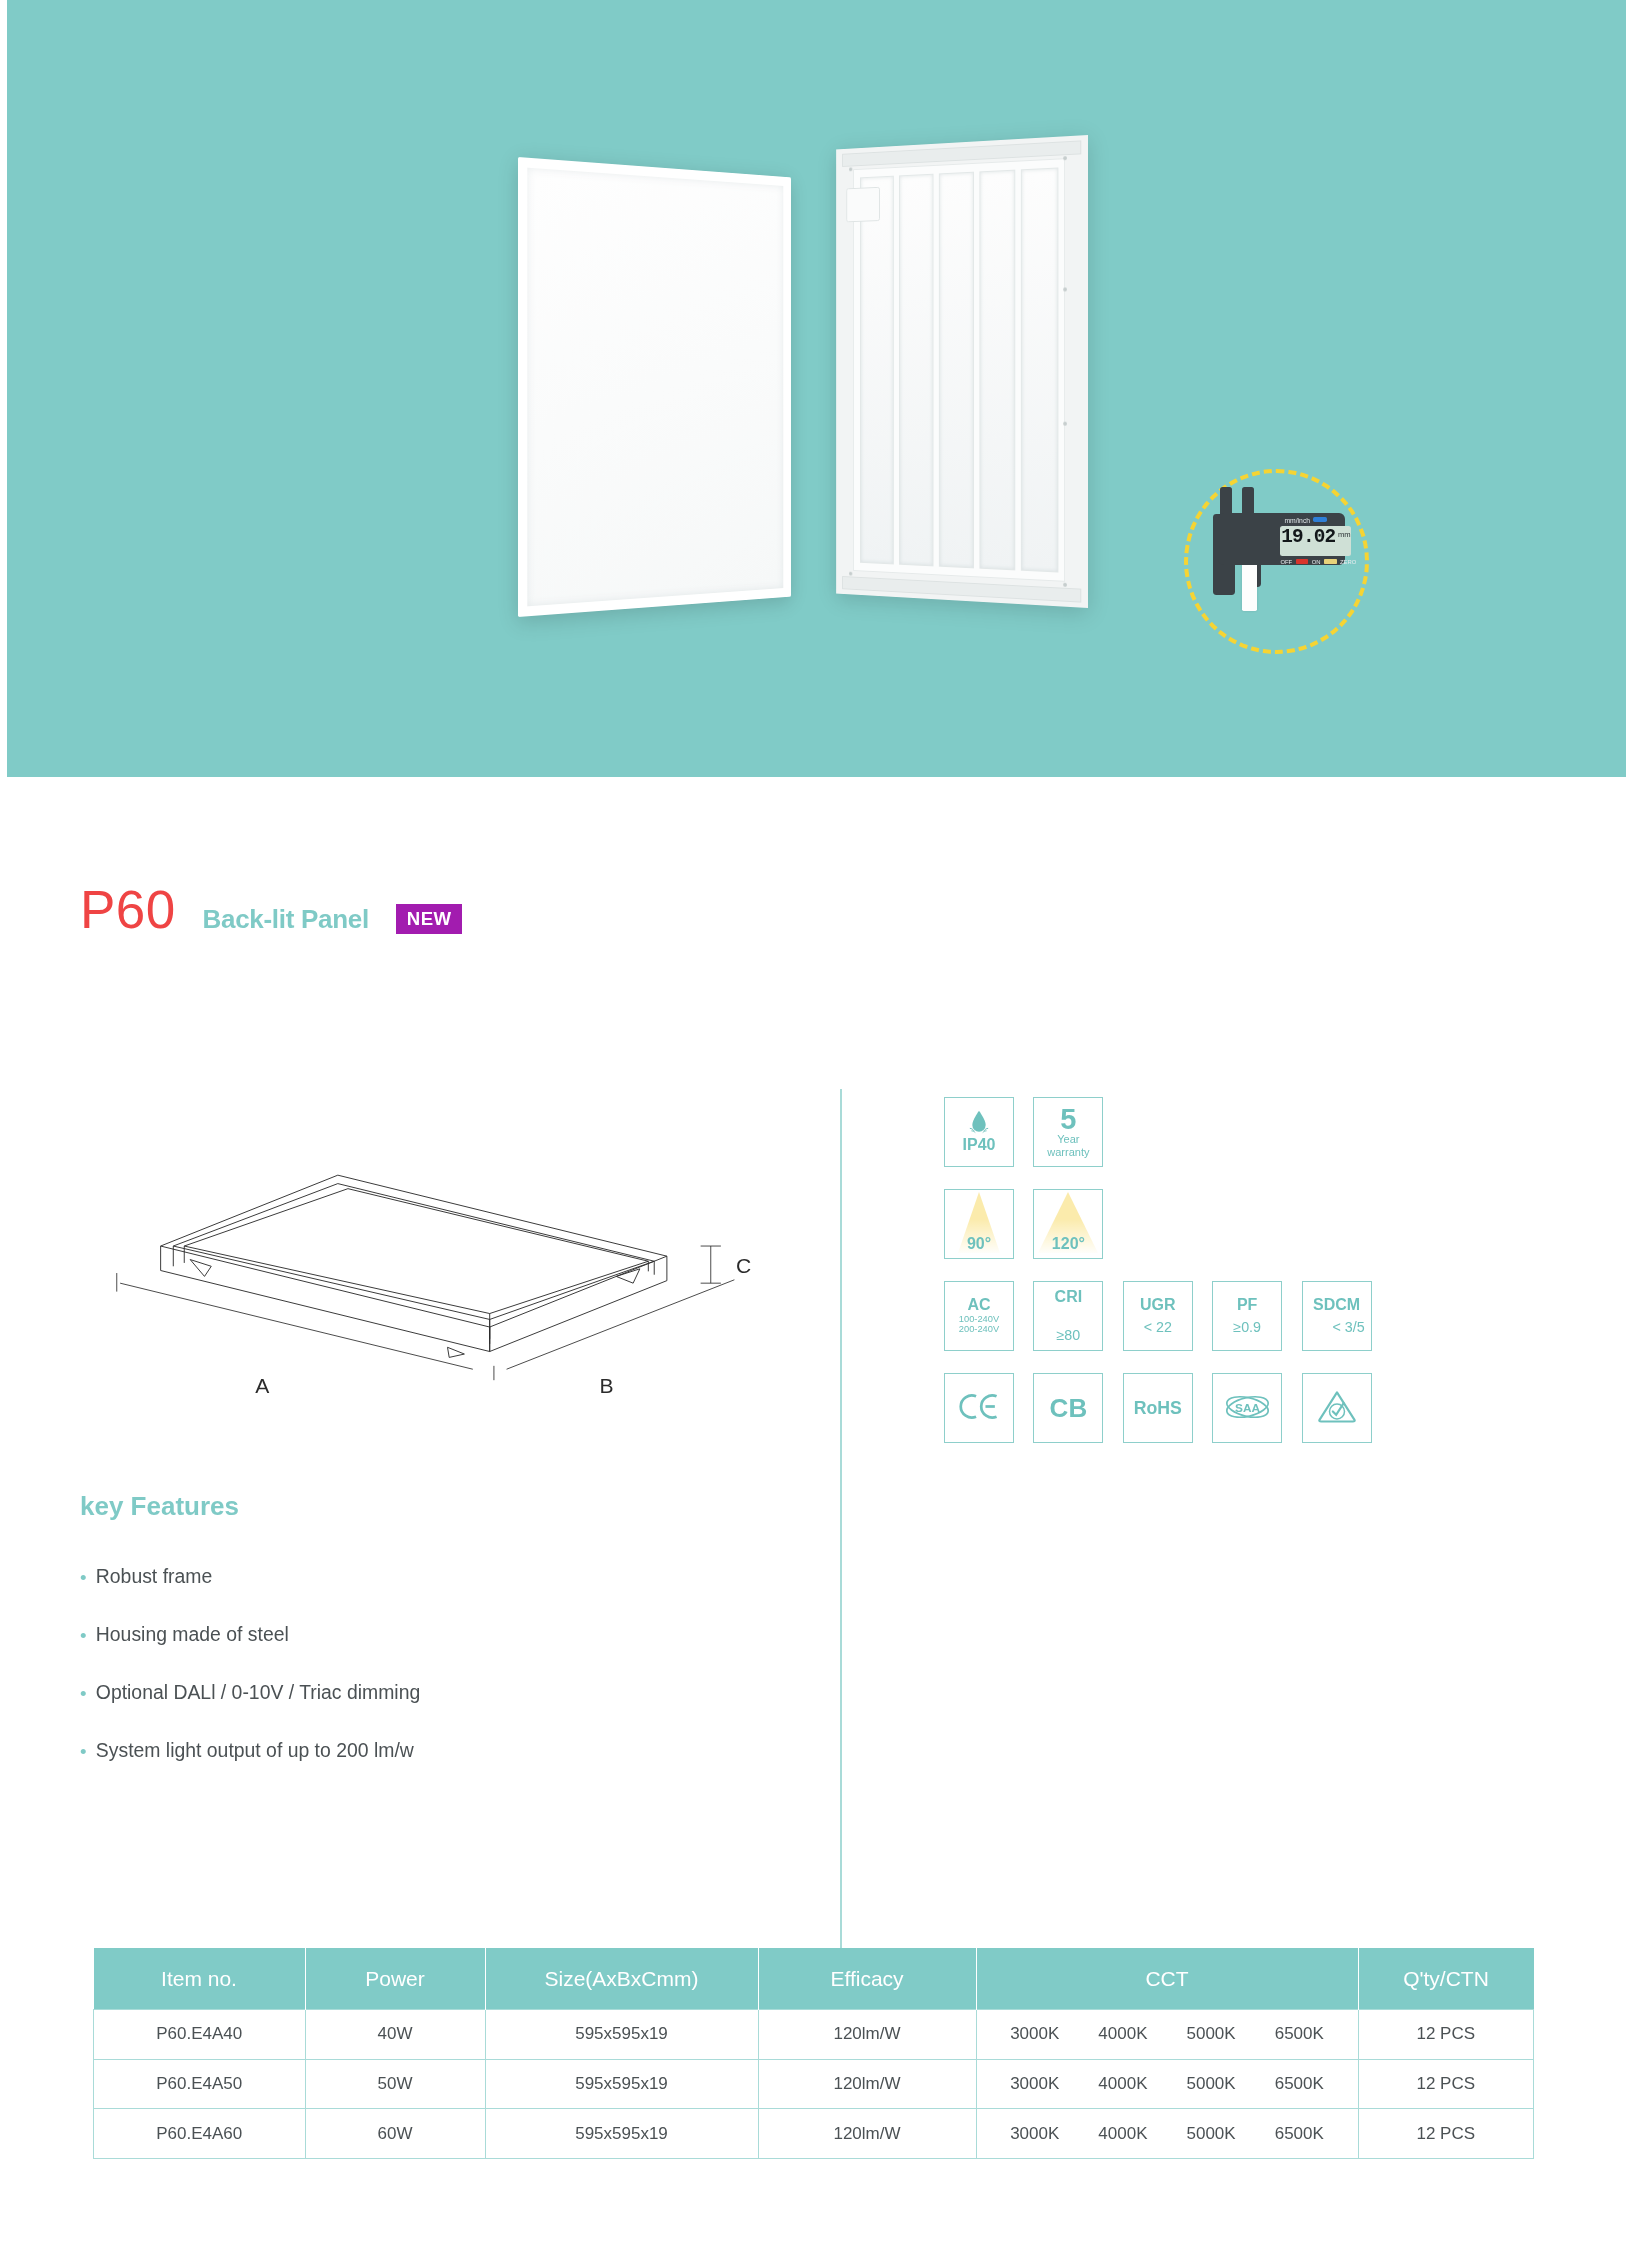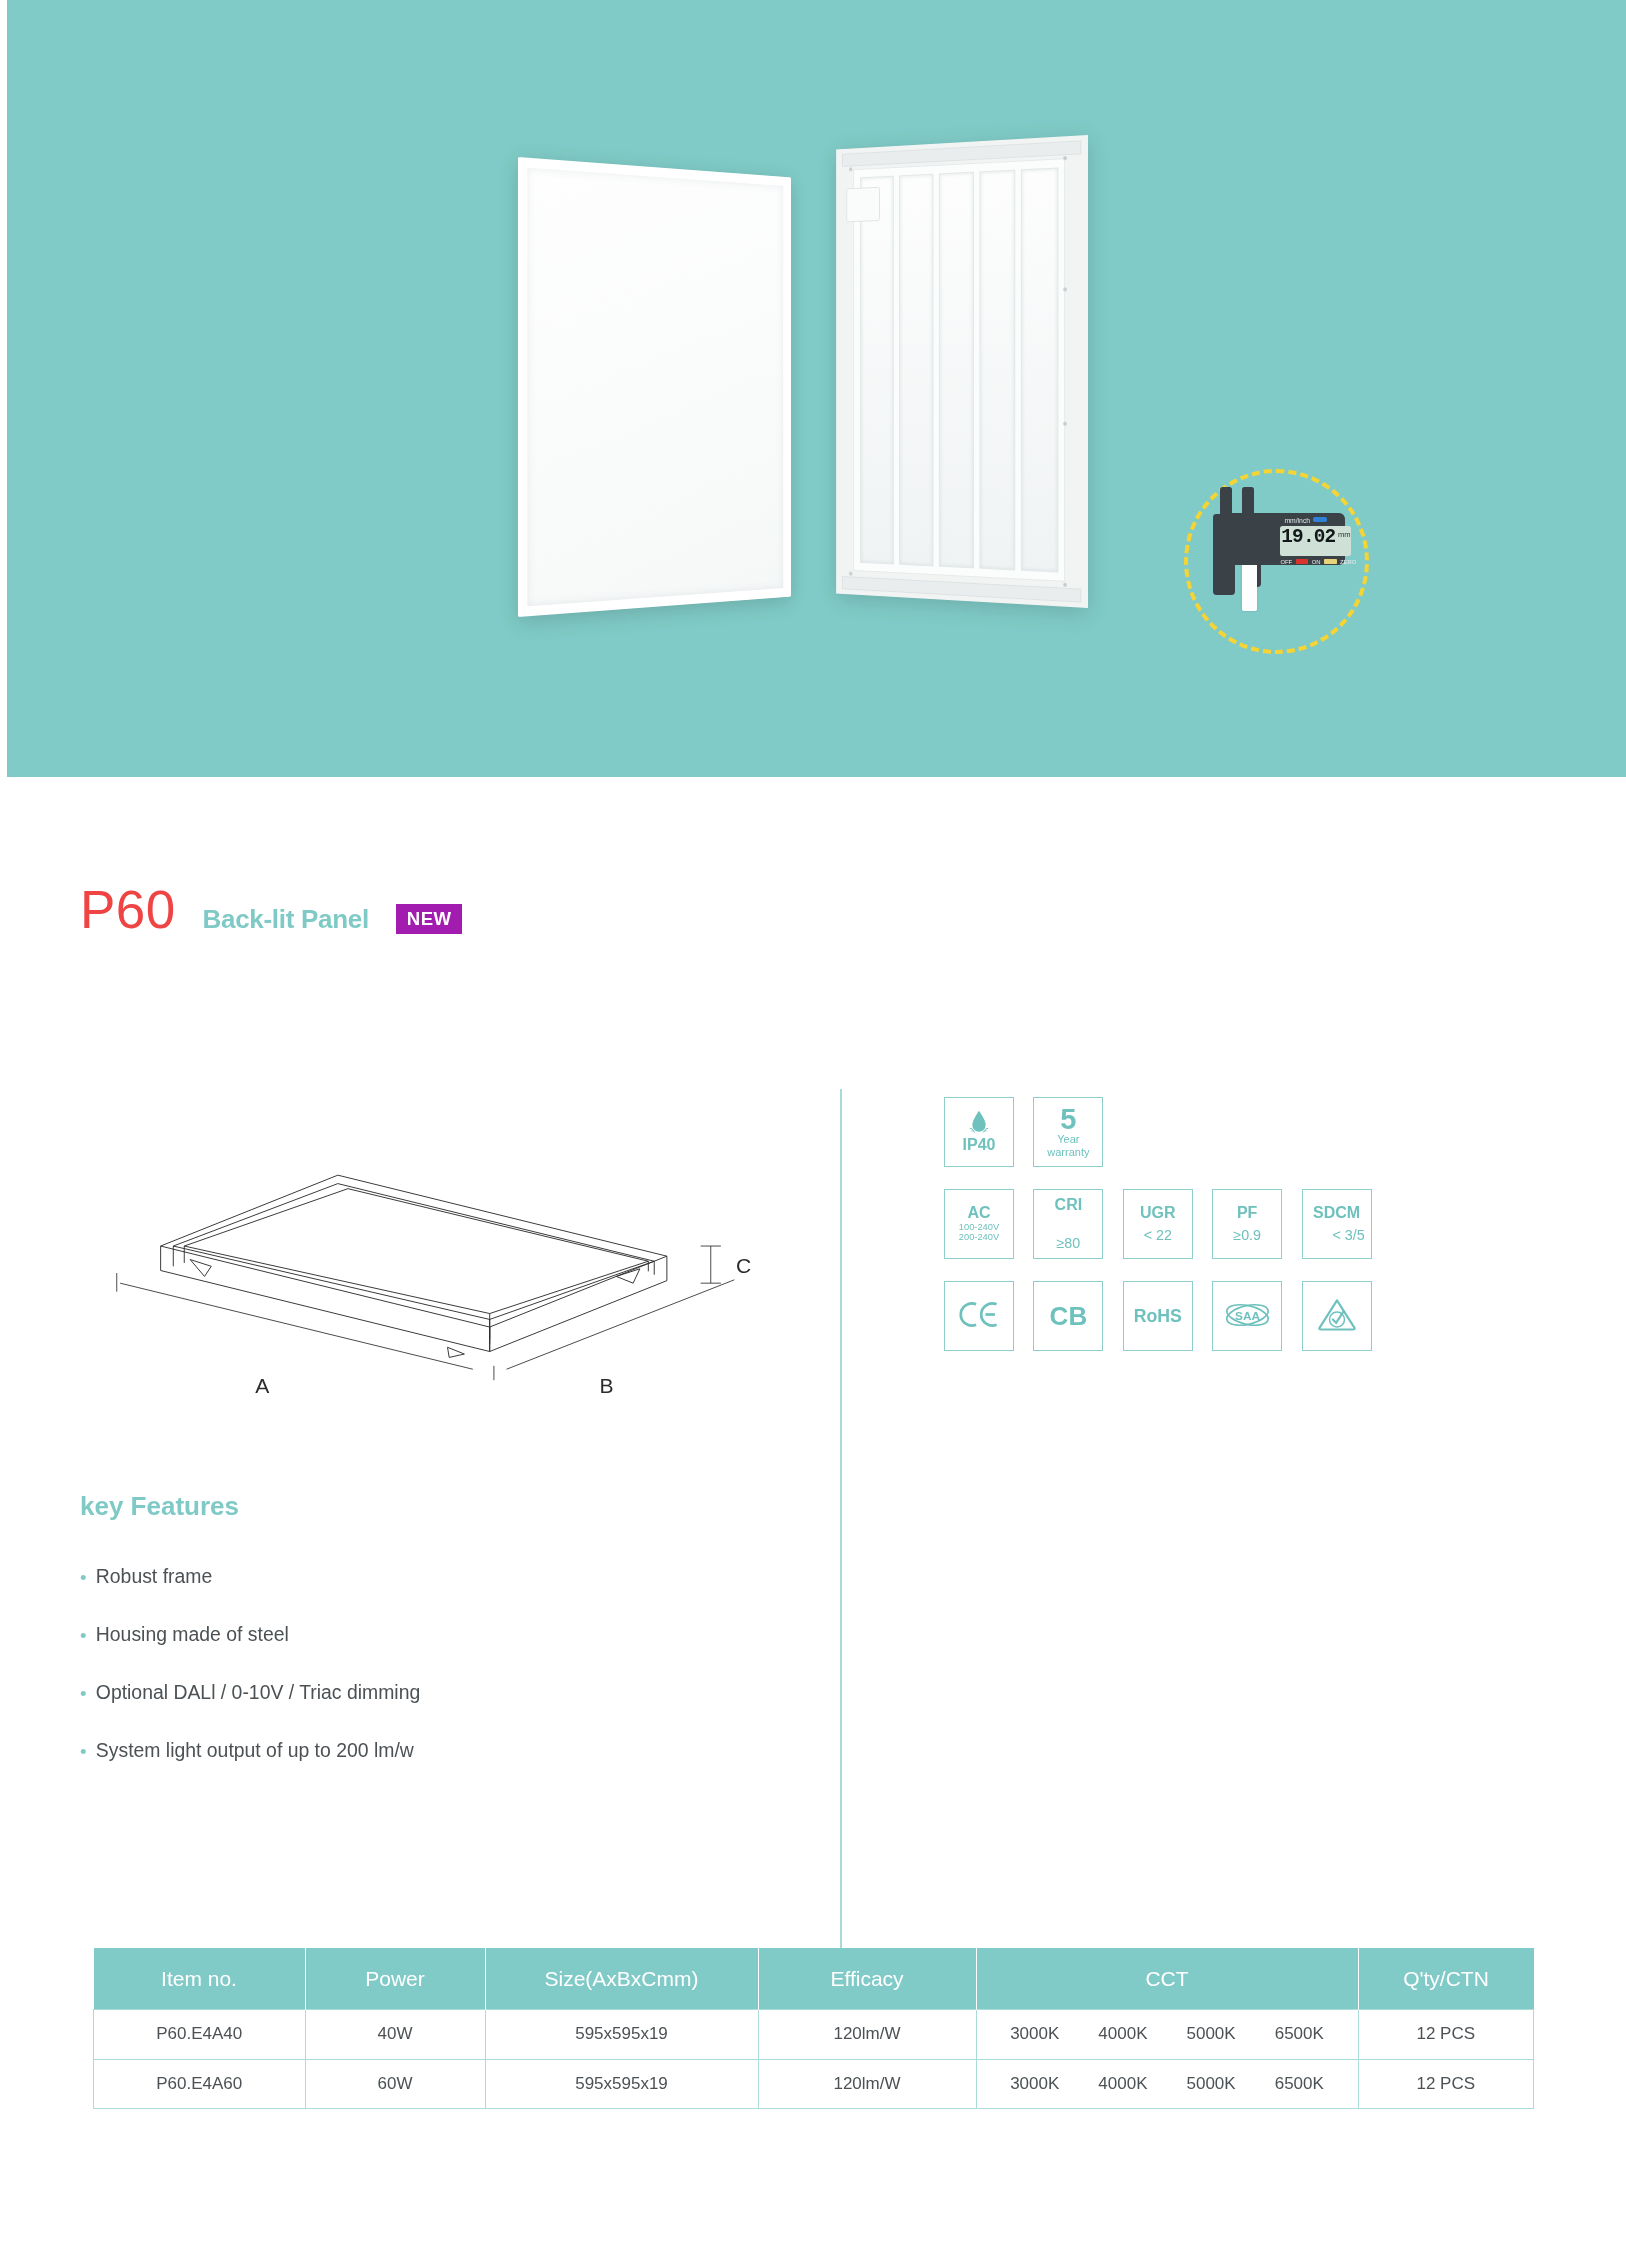--- a/index.html
+++ b/index.html
@@ -279,20 +279,32 @@
       </span>
       <span class="spec-big">IP40</span>
     </div>
     <div class="spec-box">
       <span class="spec-huge">5</span>
       <span class="spec-small">Year</span>
       <span class="spec-small">warranty</span>
     </div>
   </div>
 
+  <div class="spec-row">
+    <div class="spec-box beam">
+      <span class="cone c90"></span>
+      <span class="beam-fade"></span>
+      <span class="beam-label">90°</span>
+    </div>
+    <div class="spec-box beam">
+      <span class="cone c120"></span>
+      <span class="beam-fade"></span>
+      <span class="beam-label">120°</span>
+    </div>
+  </div>
 
   <div class="spec-row">
     <div class="spec-box">
       <span class="spec-big">AC</span>
       <span class="spec-tiny">100-240V</span>
       <span class="spec-tiny">200-240V</span>
     </div>
     <div class="spec-box">
       <span class="spec-big">CRI</span>
       <span class="spec-small" style="font-size:14.3px;margin-top:21px;">≥80</span>
@@ -356,20 +368,35 @@
       <th style="width:262px">Size(AxBxCmm)</th>
       <th style="width:207px">Efficacy</th>
       <th style="width:371px">CCT</th>
       <th>Q'ty/CTN</th>
     </tr>
   </thead>
   <tbody>
     <tr>
       <td>P60.E4A40</td>
       <td>40W</td>
+      <td>595x595x19</td>
+      <td>120lm/W</td>
+      <td>
+        <div class="cct-cell">
+          <span>3000K</span>
+          <span>4000K</span>
+          <span>5000K</span>
+          <span>6500K</span>
+        </div>
+      </td>
+      <td>12 PCS</td>
+    </tr>
+    <tr>
+      <td>P60.E4A50</td>
+      <td>50W</td>
       <td>595x595x19</td>
       <td>120lm/W</td>
       <td>
         <div class="cct-cell">
           <span>3000K</span>
           <span>4000K</span>
           <span>5000K</span>
           <span>6500K</span>
         </div>
       </td>

